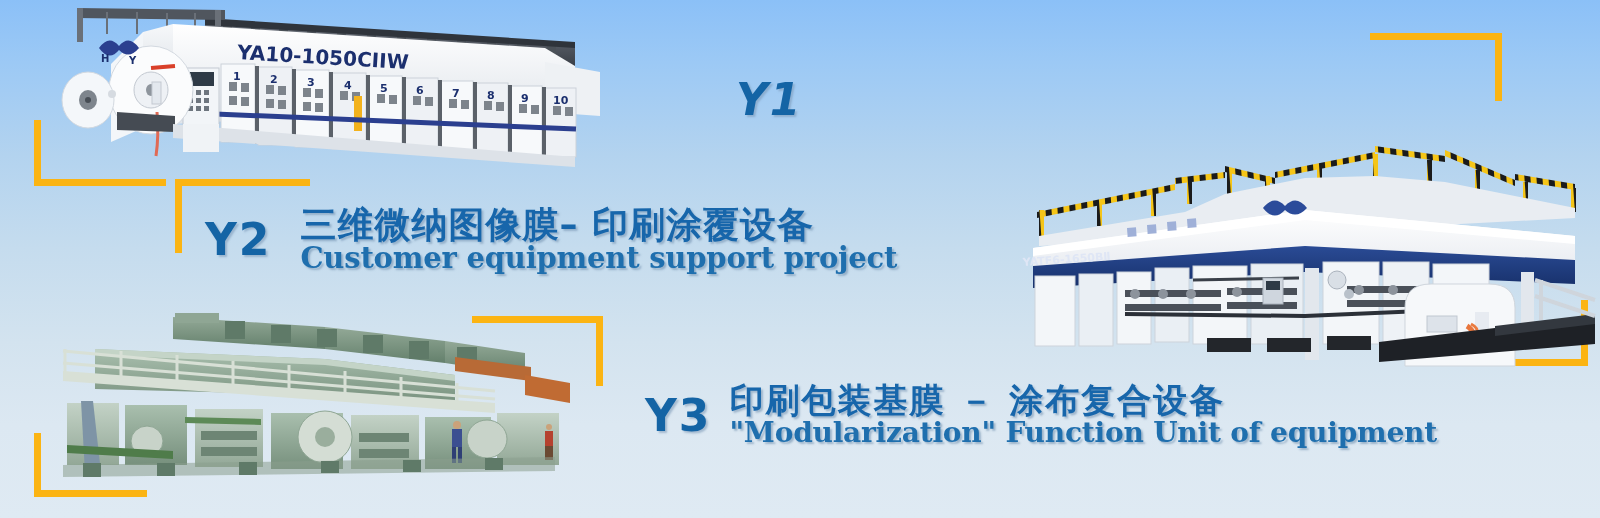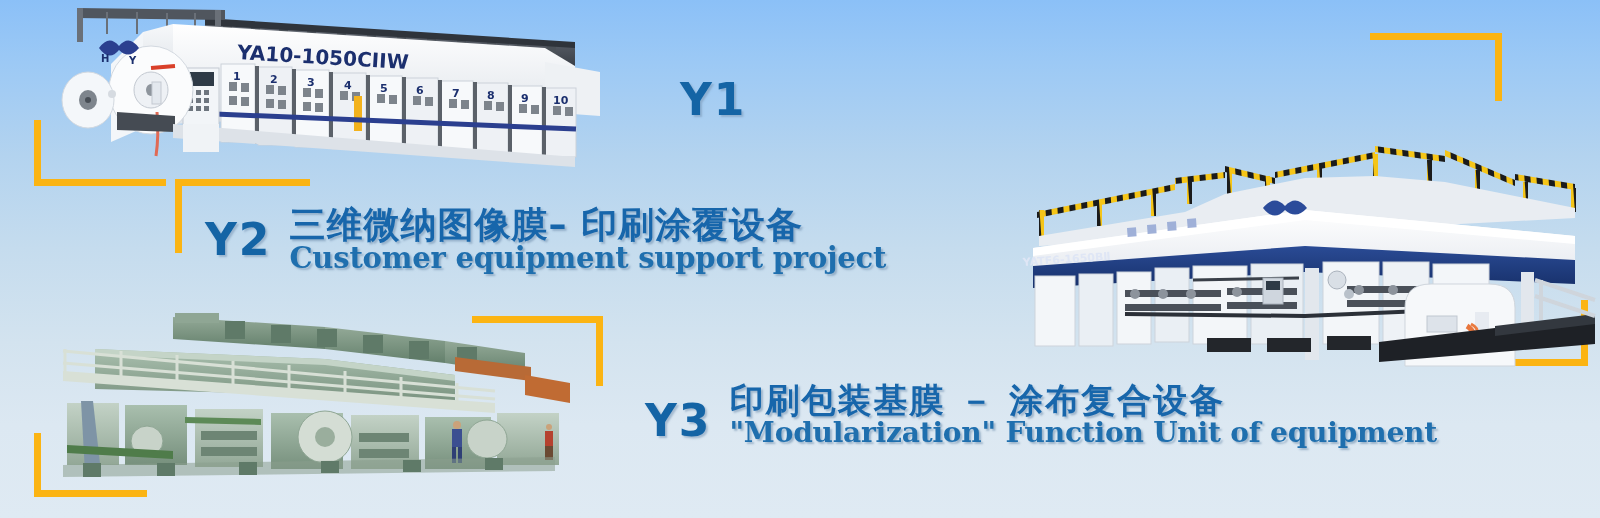--- a/index.html
+++ b/index.html
@@ -33,31 +33,31 @@
     letter-spacing:1px;white-space:nowrap;
     text-shadow:2px 2px 2px rgba(120,150,180,.6);
   }
   .en{
     font-family:"DejaVu Serif","Liberation Serif",serif;
     font-weight:bold;color:#1f6fae;line-height:1.05;
     letter-spacing:-.2px;white-space:nowrap;
     text-shadow:2px 2px 2px rgba(120,150,180,.65);
   }
 
-  #row-y1{left:680px;top:66px;}
+  #row-y1{left:736px;top:66px;font-style:italic;}
   #row-y1 .ycode{font-size:44px;margin-right:18px;margin-top:12px;}
   #row-y1 .cn{font-size:36px;}
   #row-y1 .en{font-size:29px;margin-top:-2px;}
 
   #row-y2{left:205px;top:206px;}
-  #row-y2 .ycode{font-size:44px;margin-right:18px;margin-top:12px;}
+  #row-y2 .ycode{font-size:44px;margin-right:29px;margin-top:12px;}
   #row-y2 .cn{font-size:36px;}
   #row-y2 .en{font-size:29px;margin-top:-2px;}
 
-  #row-y3{left:645px;top:382px;align-items:center;}
+  #row-y3{left:645px;top:382px;}
   #row-y3 .ycode{font-size:44px;margin-right:18px;margin-top:12px;}
   #row-y3 .cn{font-size:34px;letter-spacing:2px;}
   #row-y3 .en{font-size:28px;margin-top:-1px;}
 
   
   .photo{position:absolute;}
   svg{display:block;overflow:visible;}
 
   
   #machine1{left:55px;top:4px;width:545px;height:175px;}

